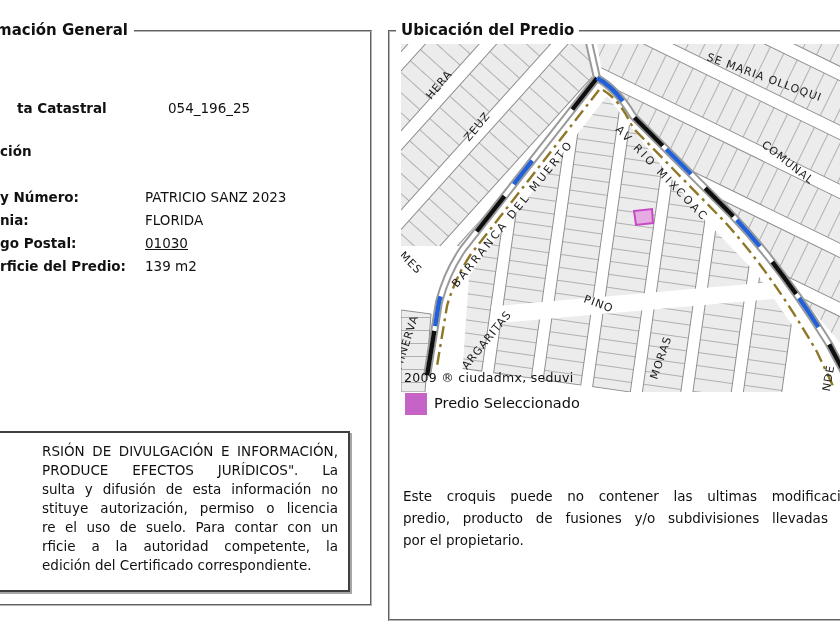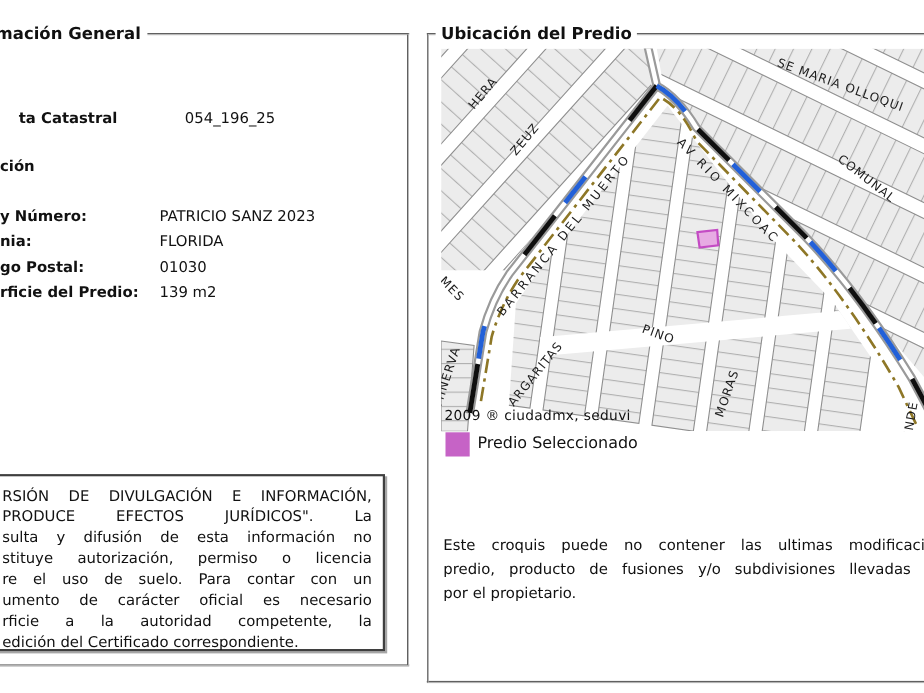--- a/index.html
+++ b/index.html
@@ -16,21 +16,21 @@
   }
   
   .fieldlabel{position:absolute;font-weight:bold;font-size:13.5px;white-space:nowrap;}
   .fieldvalue{position:absolute;font-size:13.5px;white-space:nowrap;}
   .disclaimer{
     position:absolute;left:-16px;top:431px;width:366px;height:161px;
     border:2px solid #3f3f3f;box-shadow:2px 2px 0 #a6a6a6;background:#fff;
     padding:9px 10px 0 16px;box-sizing:border-box;
     font-size:13.5px;line-height:19px;
   }
-  .disclaimer div{white-space:normal;}
+  .disclaimer div{white-space:normal;margin-left:40px;}
   .stretch{text-align:justify;text-align-last:justify;}
   
   .mapwrap{position:absolute;left:401px;top:44px;width:440px;height:348px;}
   .legend-swatch{position:absolute;left:405px;top:393px;width:22px;height:22px;}
   .legend-label{position:absolute;left:434px;top:395px;font-size:14.5px;white-space:nowrap;}
   .note{
     position:absolute;left:403px;top:485px;width:446px;
     font-size:13.5px;line-height:22px;
   }
   svg text{font-family:"DejaVu Sans","Liberation Sans",sans-serif;fill:#1c1c1c;}
@@ -49,32 +49,31 @@
 
 <div class="fieldlabel" style="left:0;top:143px;">ción</div>
 
 <div class="fieldlabel" style="left:0;top:189px;">y Número:</div>
 <div class="fieldvalue" style="left:145px;top:189px;">PATRICIO SANZ 2023</div>
 
 <div class="fieldlabel" style="left:0;top:212px;">nia:</div>
 <div class="fieldvalue" style="left:145px;top:212px;">FLORIDA</div>
 
 <div class="fieldlabel" style="left:0;top:235px;">go Postal:</div>
-<div class="fieldvalue" style="left:145px;top:235px;">01030</div>
+<div class="fieldvalue" style="left:145px;top:235px;text-decoration:underline;">01030</div>
 
 <div class="fieldlabel" style="left:0;top:258px;">rficie del Predio:</div>
 <div class="fieldvalue" style="left:145px;top:258px;">139 m2</div>
 
 <div class="disclaimer">
   <div class="stretch">RSIÓN DE DIVULGACIÓN E INFORMACIÓN,</div>
   <div class="stretch">PRODUCE EFECTOS JURÍDICOS". La</div>
   <div class="stretch">sulta y difusión de esta información no</div>
   <div class="stretch">stituye autorización, permiso o licencia</div>
   <div class="stretch">re el uso de suelo. Para contar con un</div>
-  <div class="stretch">umento de carácter oficial es necesario</div>
   <div class="stretch">rficie a la autoridad competente, la</div>
   <div>edición del Certificado correspondiente.</div>
 </div>
 
 <div class="panel" style="left:388px;top:30px;width:470px;height:587px;"></div>
 <div class="panel-legend" style="left:396px;top:21px;padding:0 5px;">Ubicación del Predio</div>
 
 <div class="mapwrap">
 <svg width="440" height="348" viewBox="0 0 440 348">
   <defs>

